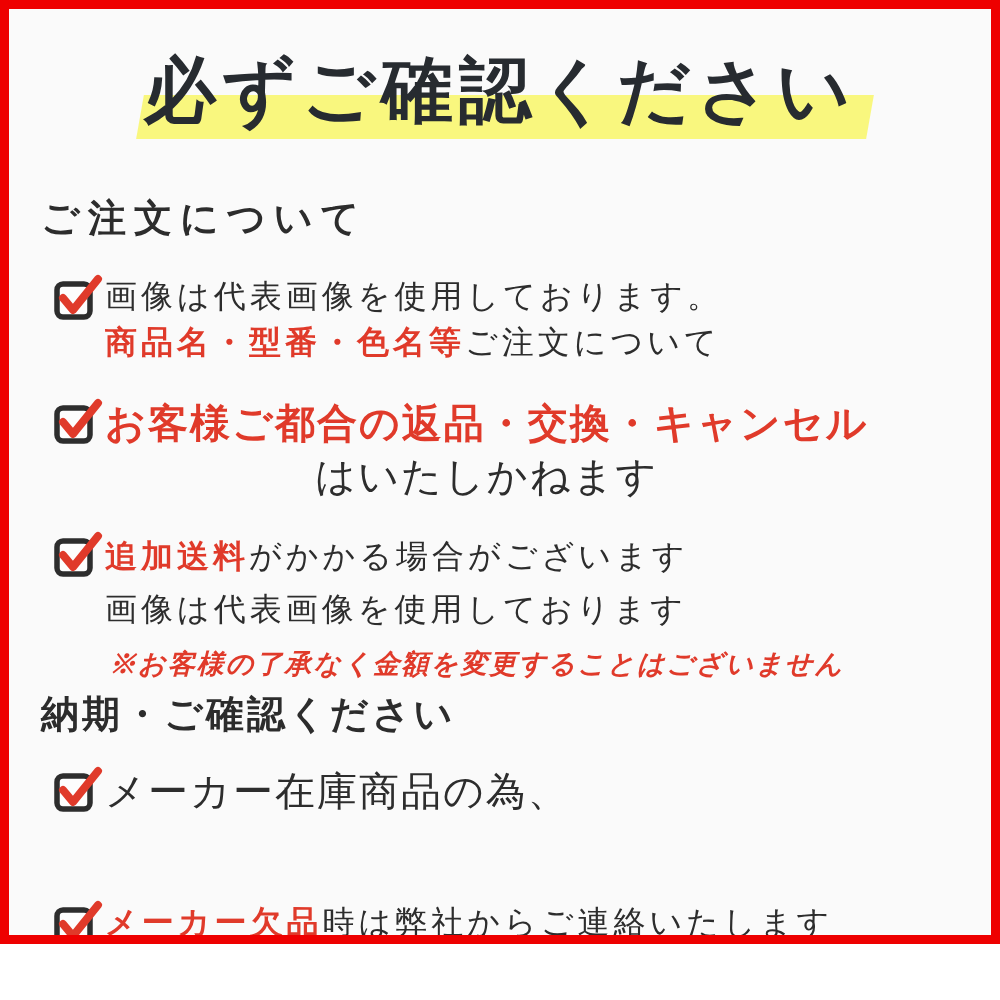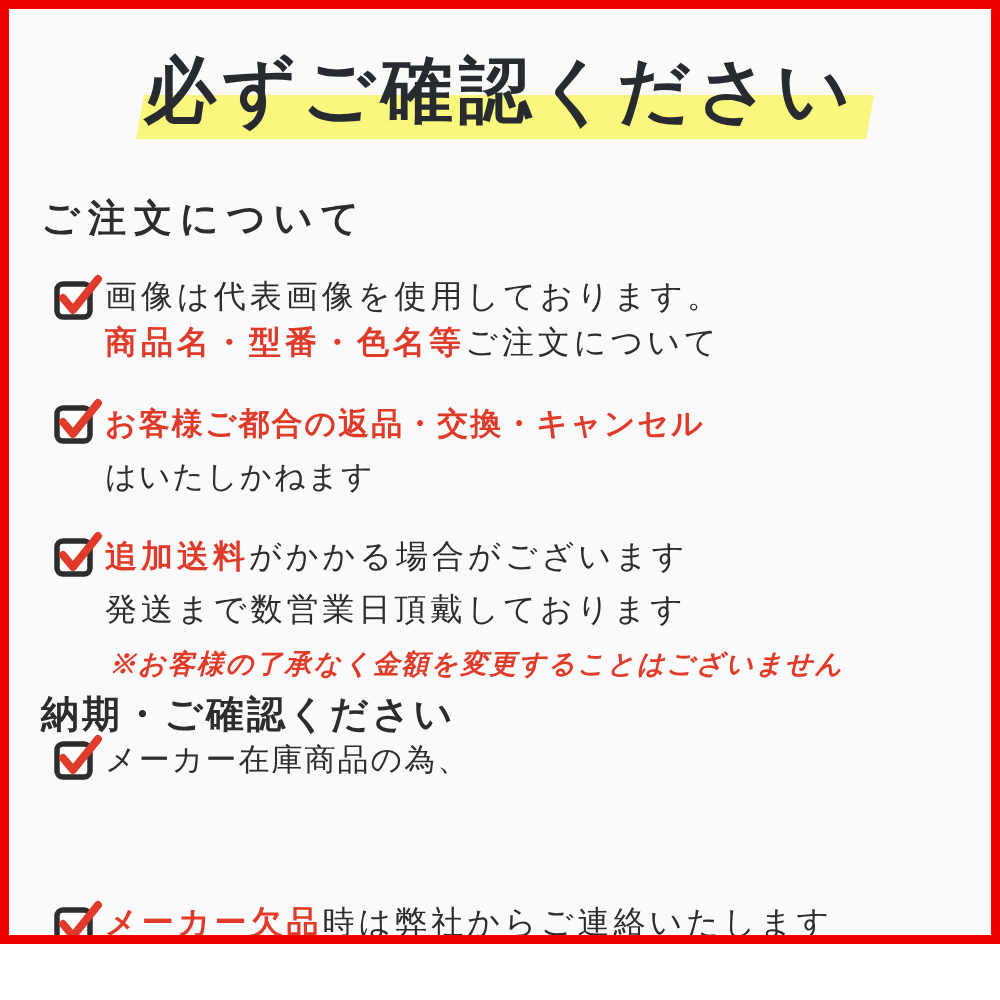--- a/index.html
+++ b/index.html
@@ -94,23 +94,23 @@
     font-size: 27px;
     letter-spacing: 2px;
     font-weight: bold;
     color: var(--red);
     white-space: nowrap;
     font-style: italic;
   }
   #item-1 { top: 264px; }
   #item-2 { top: 388px; }
   #item-3 { top: 521px; }
-  #item-4 { top: 724px; font-family: Liberation Serif, serif; }
+  #item-4 { top: 756px; font-family: Liberation Serif, serif; }
   #item-5 { top: 890px; }
-  #item-2 .line, #item-4 .line { font-size: 31px; letter-spacing: 2px; }
+  #item-2 .line, #item-4 .line { font-size: 40px; letter-spacing: 2px; text-align: center; }
 </style>
 </head>
 <body>
 
 <div class="notice">
 
   <div class="title-wrap">
     <span class="title-text">
       <span class="hl"></span><span>必ずご確認ください</span>
     </span>
@@ -146,21 +146,21 @@
 
   <div class="item" id="item-3">
     <svg class="cb" viewBox="0 0 50 48">
       <rect x="4" y="11" width="33" height="33" rx="6"></rect>
       <path d="M10 25 L20 37 L45 6"></path>
     </svg>
     <p class="line sp">
       <span class="seg red">追加送料</span><span class="seg dark">がかかる場合がございます</span>
     </p>
     <p class="line sp">
-      <span class="seg dark">発送まで数営業日頂戴しております</span>
+      <span class="seg dark">画像は代表画像を使用しております</span>
     </p>
     <p class="note">※お客様の了承なく金額を変更することはございません</p>
   </div>
 
   <div class="sec-heading h2">納期・ご確認ください</div>
 
   <div class="item" id="item-4">
     <svg class="cb" viewBox="0 0 50 48">
       <rect x="4" y="11" width="33" height="33" rx="6"></rect>
       <path d="M10 25 L20 37 L45 6"></path>

